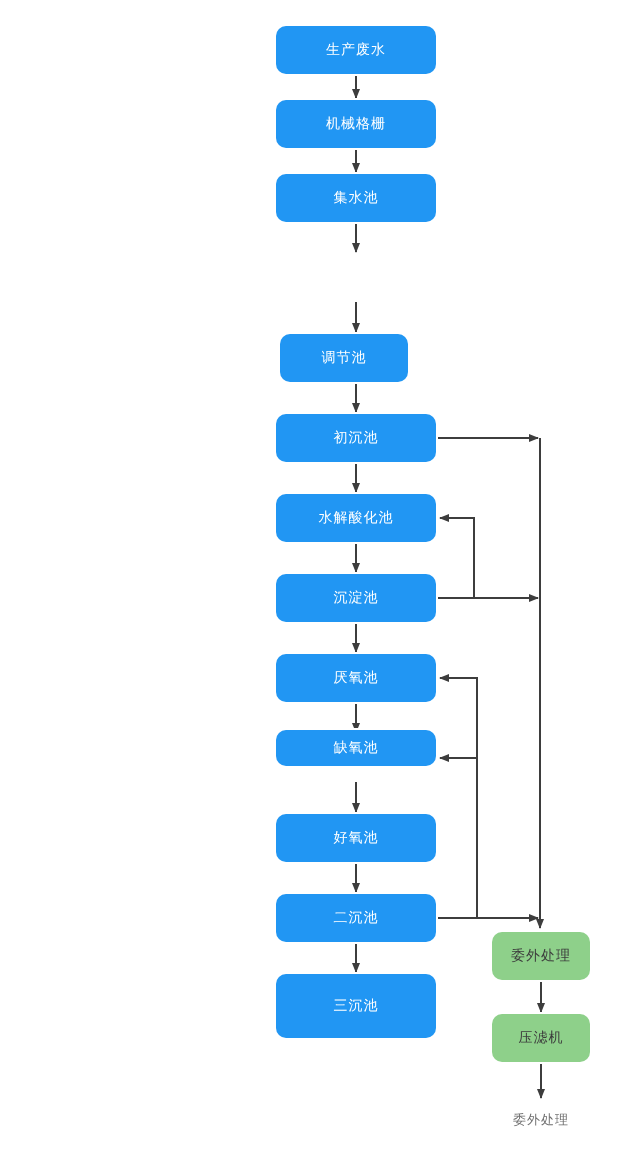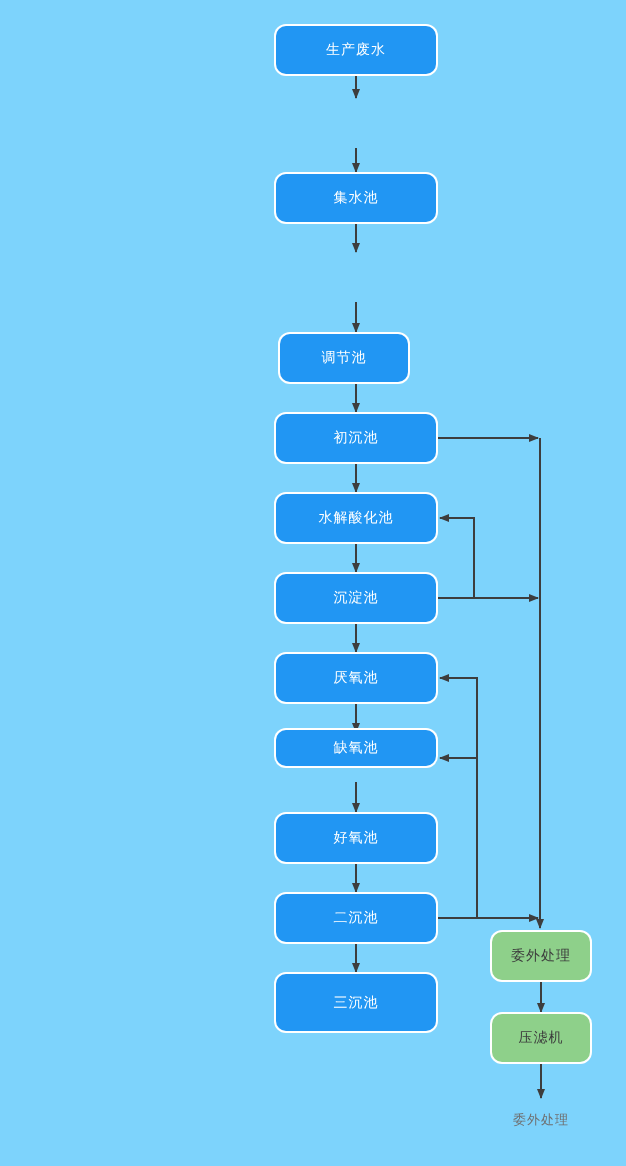--- a/index.html
+++ b/index.html
@@ -1,19 +1,19 @@
 <!DOCTYPE html>
 <html><head>
 <meta charset="utf-8">
 <style>
   html,body{margin:0;padding:0;background:#000;}
   #canvas{
     position:relative;
     width:626px;height:1166px;
-    background:#7dd3fc;
+    background:#ffffff;
     font-family:"Liberation Sans","DejaVu Sans",sans-serif;
     overflow:hidden;
   }
   .node{
     position:absolute;
     box-sizing:border-box;
     display:flex;align-items:center;justify-content:center;
     border-radius:10px;
     font-size:14px;
     letter-spacing:1px;
@@ -73,29 +73,30 @@
       <path d="M541,980 L541,1012"></path>
       <path d="M541,1062 L541,1098"></path>
 
       <path d="M474,598 L474,518 L440,518"></path>
       <path d="M477,918 L477,678 L440,678"></path>
       <path d="M477,758 L440,758"></path>
     </g>
   </svg>
 
   <div class="node blue" style="left:276px;top:26px;width:160px;height:48px">生产废水</div>
+  <div class="node blue" style="left:276px;top:100px;width:160px;height:48px">机械格栅</div>
   <div class="node blue" style="left:276px;top:174px;width:160px;height:48px">集水池</div>
   <div class="node blue" style="left:280px;top:334px;width:128px;height:48px">调节池</div>
   <div class="node blue" style="left:276px;top:414px;width:160px;height:48px">初沉池</div>
   <div class="node blue" style="left:276px;top:574px;width:160px;height:48px">沉淀池</div>
   <div class="node blue" style="left:276px;top:494px;width:160px;height:48px">水解酸化池</div>
   <div class="node blue" style="left:276px;top:654px;width:160px;height:48px">厌氧池</div>
   <div class="node blue" style="left:276px;top:730px;width:160px;height:36px">缺氧池</div>
   <div class="node blue" style="left:276px;top:814px;width:160px;height:48px">好氧池</div>
   <div class="node blue" style="left:276px;top:894px;width:160px;height:48px">二沉池</div>
-  <div class="node blue" style="left:276px;top:974px;width:160px;height:57px">三沉池</div>
+  <div class="node blue" style="left:276px;top:974px;width:160px;height:64px">三沉池</div>
 
   <div class="node green" style="left:492px;top:932px;width:98px;height:48px">委外处理</div>
   <div class="node green" style="left:492px;top:1014px;width:98px;height:48px">压滤机</div>
 
   <div class="endlabel" style="left:492px;top:1108px;width:98px;height:24px">委外处理</div>
 
 </div>
 
 </body></html>

